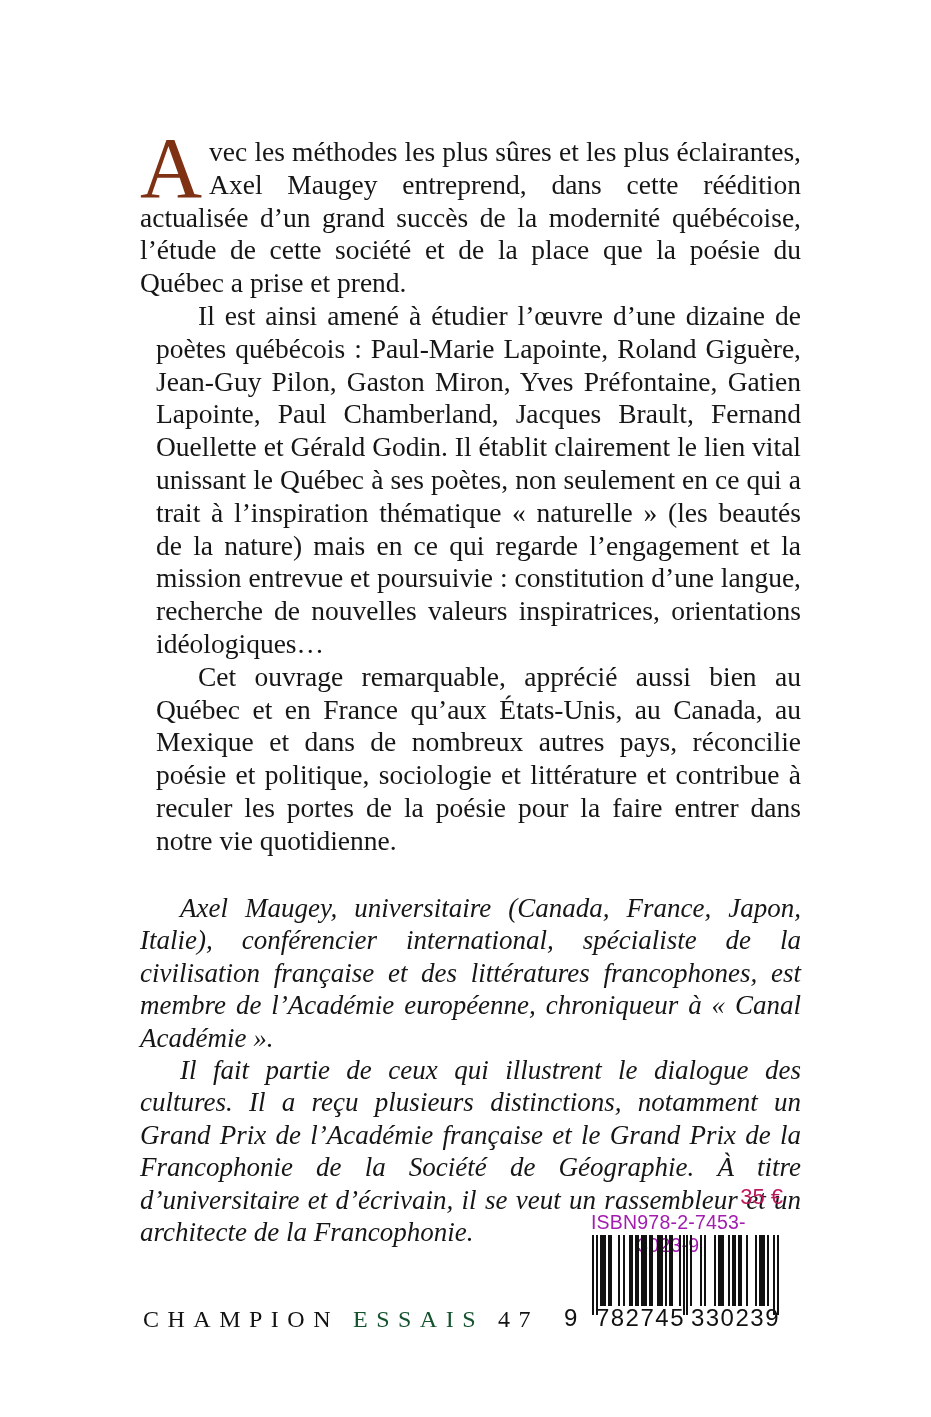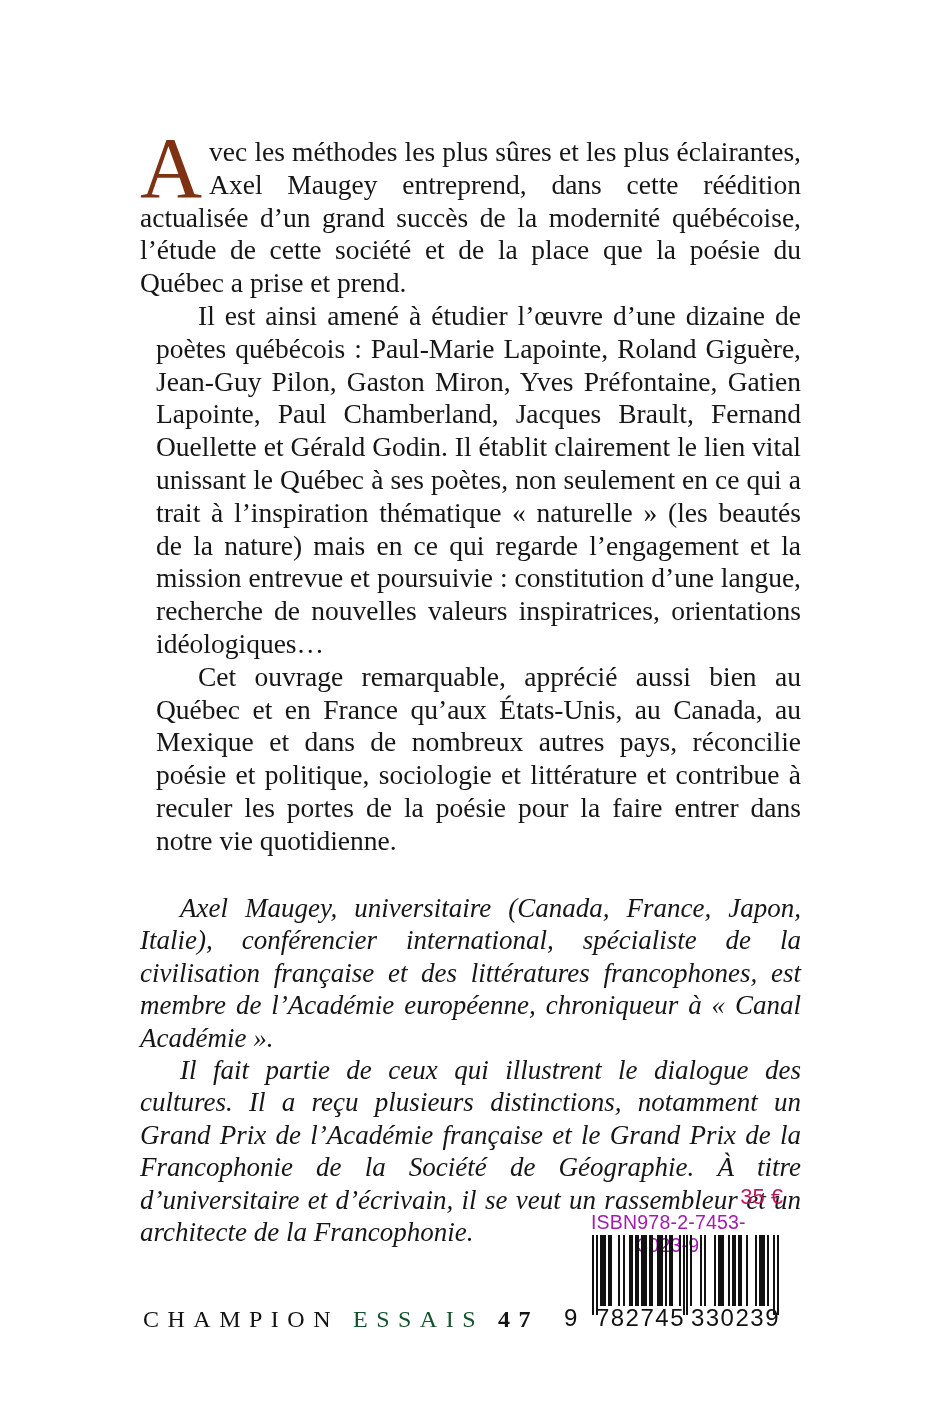--- a/index.html
+++ b/index.html
@@ -56,21 +56,21 @@
   .bdigits .first{width:26px;}
   .bdigits .grp{width:95px; text-align:right;}
   
   .footer{
     position:absolute; left:143px; top:1306px;
     display:flex; align-items:baseline;
     font-size:24px; letter-spacing:8.5px; color:#131313;
     white-space:nowrap;
   }
   .footer span{margin-right:14px;}
-  .footer span:last-child{margin-right:0;font-weight:bold;}
+  .footer span:last-child{margin-right:0;}
 </style>
 </head>
 <body>
 
 <div class="page">
 
   <section class="synopsis">
     <p><span class="dropcap" style="color: rgb(127, 49, 20);">A</span><span>vec les méthodes les plus sûres et les plus éclairantes, Axel Maugey entreprend, dans cette réédition actualisée d’un grand succès de la modernité québécoise, l’étude de cette société et de la place que la poésie du Québec a prise et prend.</span></p>
     <p class="indent">Il est ainsi amené à étudier l’œuvre d’une dizaine de poètes québécois : Paul-Marie Lapointe, Roland Giguère, Jean-Guy Pilon, Gaston Miron, Yves Préfontaine, Gatien Lapointe, Paul Chamberland, Jacques Brault, Fernand Ouellette et Gérald Godin. Il établit clairement le lien vital unissant le Québec à ses poètes, non seulement en ce qui a trait à l’inspiration thématique « naturelle » (les beautés de la nature) mais en ce qui regarde l’engagement et la mission entrevue et poursuivie : constitution d’une langue, recherche de nouvelles valeurs inspiratrices, orientations idéologiques…</p>
     <p class="indent">Cet ouvrage remarquable, apprécié aussi bien au Québec et en France qu’aux États-Unis, au Canada, au Mexique et dans de nombreux autres pays, réconcilie poésie et politique, sociologie et littérature et contribue à reculer les portes de la poésie pour la faire entrer dans notre vie quotidienne.</p>

